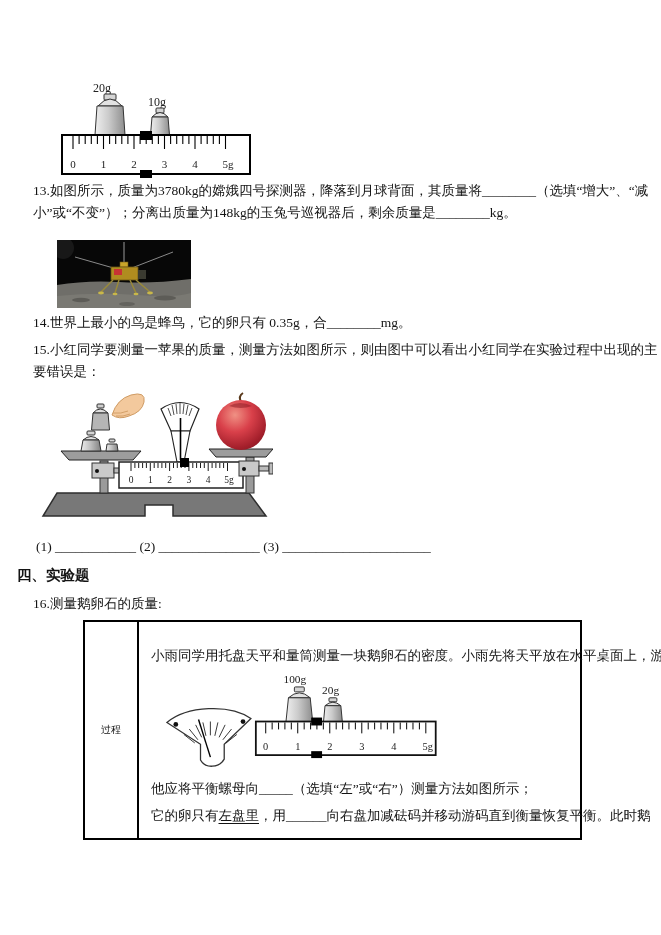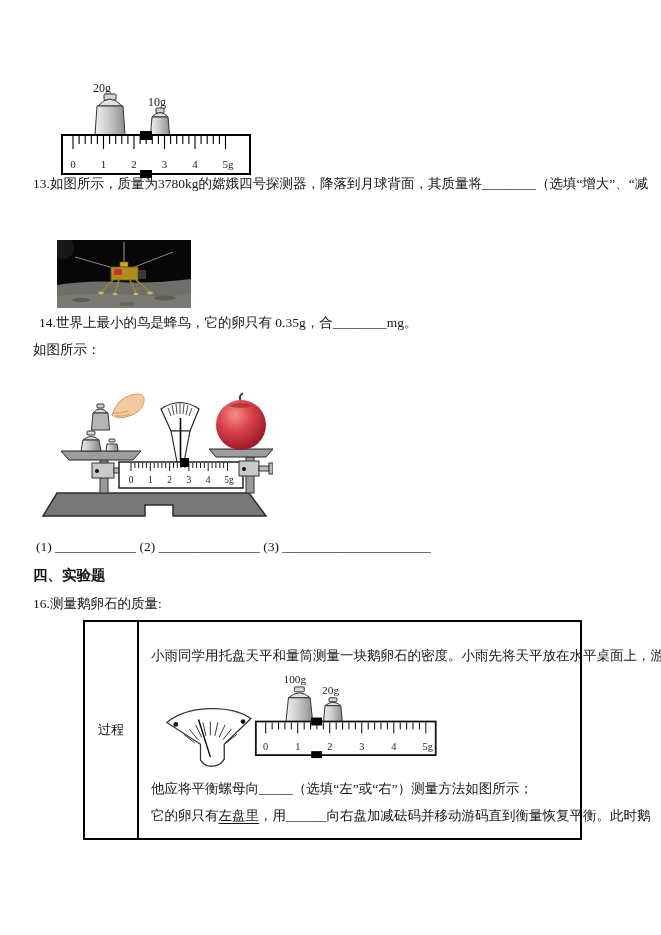--- a/index.html
+++ b/index.html
@@ -8,21 +8,21 @@
     font-family:"Liberation Serif", serif;color:#141414;overflow:hidden;
   }
   .abs{position:absolute;}
   .para{font-size:13.5px;line-height:22px;white-space:nowrap;}
   .para .ln{display:block;}
   .tpara{font-size:13.5px;line-height:27px;white-space:nowrap;}
   .sec-title{font-size:14.5px;font-weight:bold;font-family:"Liberation Sans",sans-serif;}
   .u{ text-decoration:underline; text-underline-offset:3px;}
   table.exp{border-collapse:collapse;table-layout:fixed;}
   table.exp td{border:2px solid #000;vertical-align:middle;}
-  td.lbl{width:50px;text-align:center;font-size:13px;}
+  td.lbl{width:50px;text-align:center;font-size:10px;}
   td.content{padding:16px 12px 6px 12px;vertical-align:top;}
   svg text{font-family:"Liberation Serif", serif;fill:#222;}
 </style>
 </head>
 <body>
 
 <svg class="abs" style="left:60px;top:79px;" width="195" height="99" viewBox="0 0 195 99">
   <defs>
     <linearGradient id="gw" x1="0" y1="0" x2="1" y2="0">
       <stop offset="0" stop-color="#efefef"></stop>
@@ -76,22 +76,23 @@
     <text x="43.5" y="89" font-size="11" text-anchor="middle">1</text>
     <text x="74" y="89" font-size="11" text-anchor="middle">2</text>
     <text x="104.5" y="89" font-size="11" text-anchor="middle">3</text>
     <text x="135" y="89" font-size="11" text-anchor="middle">4</text>
     <text x="168" y="89" font-size="11" text-anchor="middle">5g</text>
     <rect x="80" y="52" width="12" height="9" fill="#000"></rect>
     <rect x="80" y="91" width="12" height="8" fill="#000"></rect>
   </g>
 </svg>
 
-<div class="abs para" style="left:33px;top:173px;">
+<div class="abs para" style="left:33px;top:180px;">
   <span class="ln">13.如图所示，质量为3780kg的嫦娥四号探测器，降落到月球背面，其质量将________（选填“增大”、“减</span>
+  <span class="ln">小”或“不变”）；分离出质量为148kg的玉兔号巡视器后，剩余质量是________kg。</span>
 </div>
 
 <svg class="abs" style="left:57px;top:240px;" width="134" height="68" viewBox="0 0 134 68">
   <rect x="0" y="0" width="134" height="68" fill="#070707"></rect>
   <circle cx="6" cy="8" r="11" fill="#181818"></circle>
   <path d="M0,45 Q30,40 62,42 T134,39 L134,68 L0,68 Z" fill="#6f6e69"></path>
   <path d="M0,56 Q40,52 80,55 T134,53 L134,68 L0,68 Z" fill="#7a7973"></path>
   <ellipse cx="24" cy="60" rx="9" ry="2.2" fill="#5d5c57"></ellipse>
   <ellipse cx="108" cy="58" rx="11" ry="2.4" fill="#5d5c57"></ellipse>
   <ellipse cx="70" cy="64" rx="8" ry="2" fill="#64635e"></ellipse>
@@ -107,26 +108,27 @@
     <line x1="62" y1="40" x2="58" y2="53" stroke="#9a8a3a" stroke-width="1.5"></line>
     <line x1="73" y1="40" x2="79" y2="53" stroke="#9a8a3a" stroke-width="1.5"></line>
     <line x1="79" y1="40" x2="93" y2="52" stroke="#9a8a3a" stroke-width="1.5"></line>
     <ellipse cx="44" cy="53" rx="3" ry="1.4" fill="#c9b84a"></ellipse>
     <ellipse cx="93" cy="53" rx="3" ry="1.4" fill="#c9b84a"></ellipse>
     <ellipse cx="58" cy="54" rx="2.5" ry="1.2" fill="#c9b84a"></ellipse>
     <ellipse cx="79" cy="54" rx="2.5" ry="1.2" fill="#c9b84a"></ellipse>
   </g>
 </svg>
 
-<div class="abs para" style="left:39px;top:312px;">
+<div class="abs para" style="left:33px;top:312px;">
   <span class="ln">14.世界上最小的鸟是蜂鸟，它的卵只有 0.35g，合________mg。</span>
 </div>
 
 <div class="abs para" style="left:33px;top:339px;">
-  <span class="ln">如图所示：</span>
+  <span class="ln">15.小红同学要测量一苹果的质量，测量方法如图所示，则由图中可以看出小红同学在实验过程中出现的主</span>
+  <span class="ln">要错误是：</span>
 </div>
 
 <svg class="abs" style="left:33px;top:392px;" width="240" height="143" viewBox="0 0 240 143">
   <defs>
     <linearGradient id="gw2" x1="0" y1="0" x2="1" y2="0">
       <stop offset="0" stop-color="#ededed"></stop>
         <stop offset="0.5" stop-color="#bdbdbd"></stop>
         <stop offset="1" stop-color="#808080"></stop>
     </linearGradient>
     <radialGradient id="ap" cx="0.38" cy="0.3" r="0.85">
@@ -231,21 +233,21 @@
     <path d="M208,10 Q205,4 210,1" fill="none" stroke="#5a3a1c" stroke-width="2"></path>
     <circle cx="208" cy="33" r="25" fill="url(#ap)"></circle>
     <path d="M196,14 Q207,8 219,14 Q208,18 196,14 Z" fill="#8f1d26" opacity="0.55"></path>
   </g>
 </svg>
 
 <div class="abs para" style="left:36px;top:536px;font-family:Liberation Serif, serif;">
   <span class="ln">(1) ____________ (2) _______________ (3) ______________________</span>
 </div>
 
-<div class="abs sec-title" style="left:33px;top:566px;">四、实验题</div>
+<div class="abs sec-title" style="left:17px;top:566px;">四、实验题</div>
 
 <div class="abs para" style="left:33px;top:593px;">
   <span class="ln">16.测量鹅卵石的质量:</span>
 </div>
 
 <table class="exp abs" style="left:83px;top:620px;width:499px;height:220px;">
   <tbody>
       <tr>
     <td class="lbl">过程</td>
     <td class="content">

